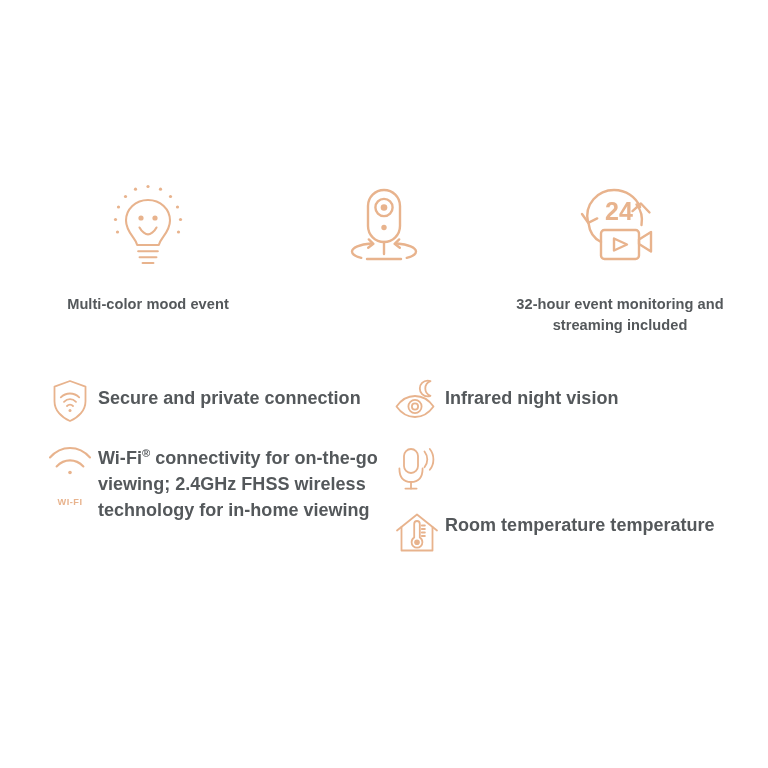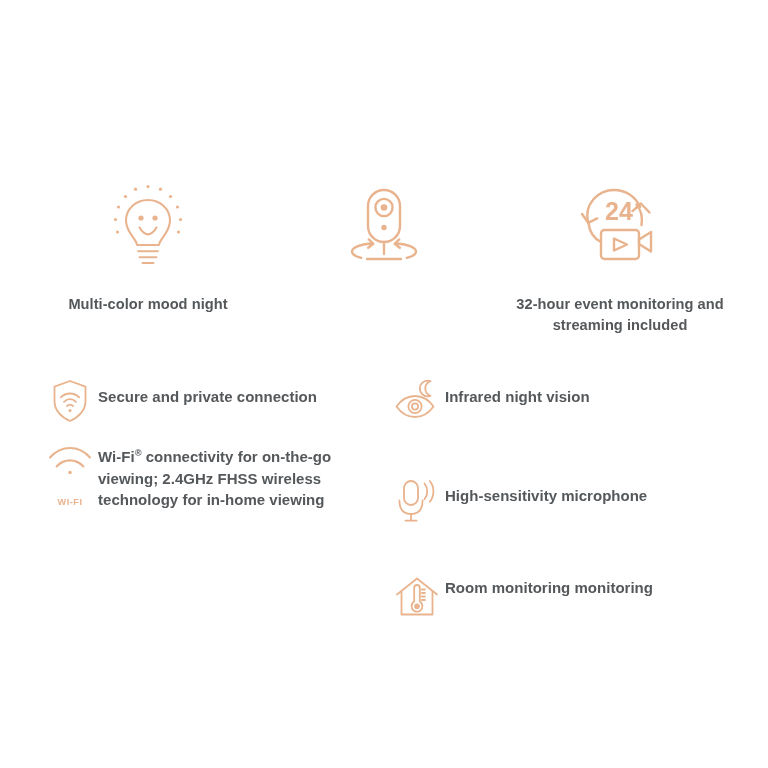--- a/index.html
+++ b/index.html
@@ -66,38 +66,37 @@
     display: flex;
     gap: 0;
   }
   .feature-col {
     width: 50%;
     display: flex;
     flex-direction: column;
   }
   .feature-col.right {
     padding-left: 8px;
-    gap: 32px;
   }
   .feature-item {
     display: flex;
     align-items: flex-start;
     height: 67px;
   }
   .feature-icon {
     width: 56px;
     min-width: 56px;
     height: 52px;
     display: flex;
     align-items: flex-start;
     justify-content: center;
     position: relative;
   }
   .feature-text {
-    font-size: 15px;
+    font-size: 18px;
     font-weight: bold;
     line-height: 1.44;
     color: #54585b;
     padding-top: 8px;
     letter-spacing: 0.02px;
   }
   .feature-item.tall { height: 78px; }
   .feature-item.tall .feature-text { padding-top: 1px; }
   .feature-item.tall .feature-icon { height: 62px; }
 
@@ -149,21 +148,21 @@
             <circle cx="25.5" cy="16.5" r="1.6"></circle>
             <circle cx="77.5" cy="27" r="1.6"></circle>
             <circle cx="18.5" cy="27" r="1.6"></circle>
             <circle cx="80.5" cy="39.5" r="1.6"></circle>
             <circle cx="15.5" cy="39.5" r="1.6"></circle>
             <circle cx="78.5" cy="52" r="1.6"></circle>
             <circle cx="17.5" cy="52" r="1.6"></circle>
           </g>
         </svg>
       </div>
-      <div class="hero-label">Multi-color mood night</div>
+      <div class="hero-label">Multi-color mood event</div>
     </div>
 
     <div class="hero-card">
       <div class="hero-icon">
         <svg width="96" height="96" viewBox="0 0 96 96" fill="none" stroke="#e8b38d" stroke-width="2.4" stroke-linecap="round" stroke-linejoin="round">
 
           <rect x="32" y="10" width="32" height="52" rx="16"></rect>
 
           <circle cx="48" cy="27.5" r="8.6"></circle>
 
@@ -265,36 +264,35 @@
           <svg width="44" height="46" viewBox="0 0 44 46" fill="none" stroke="#e8b38d" stroke-width="1.8" stroke-linecap="round" stroke-linejoin="round">
             <rect x="9" y="4" width="14" height="24" rx="7"></rect>
             <path d="M4.4 23.5 C4.4 32.4 8.7 37 16 37 c7.3 0 11.6 -4.6 11.6 -13.5"></path>
             <path d="M16 37 v6.6"></path>
             <path d="M10.4 43.6 h11.2"></path>
 
             <path d="M29.5 6.5 C31.4 9 32.3 11.6 32.3 14.4 C32.3 17.2 31.4 19.8 29.5 22.3"></path>
             <path d="M34.8 4 C37.2 7 38.4 10.4 38.4 14.4 C38.4 18.4 37.2 21.8 34.8 24.8"></path>
           </svg>
         </div>
-        <div class="feature-text">High-sensitivity microphone</div>
       </div>
 
       <div class="feature-item tall">
         <div class="feature-icon">
           <svg width="46" height="42" viewBox="0 0 46 42" fill="none" stroke="#e8b38d" stroke-width="1.8" stroke-linecap="round" stroke-linejoin="round">
 
             <path d="M3 18.5 L23 2.5 L43 18.5"></path>
             <path d="M7.5 15 V38.5 h31 V15"></path>
 
             <path d="M20.2 12 c0 -1.7 1.3 -3 2.8 -3 c1.5 0 2.8 1.3 2.8 3 v13.5 c1.6 1 2.6 2.8 2.6 4.8 c0 3 -2.4 5.4 -5.4 5.4 c-3 0 -5.4 -2.4 -5.4 -5.4 c0 -2 1 -3.8 2.6 -4.8 z"></path>
             <circle cx="23" cy="30.3" r="2.8" fill="#e8b38d" stroke="none"></circle>
             <path d="M27.8 13.5 h3.1"></path>
             <path d="M27.8 17 h3.1"></path>
             <path d="M27.8 20.5 h3.1"></path>
             <path d="M27.8 24 h3.1"></path>
           </svg>
         </div>
-        <div class="feature-text">Room monitoring monitoring</div>
+        <div class="feature-text">Room temperature temperature</div>
       </div>
 
     </div>
   </div>
 </div>
 
 </body></html>

